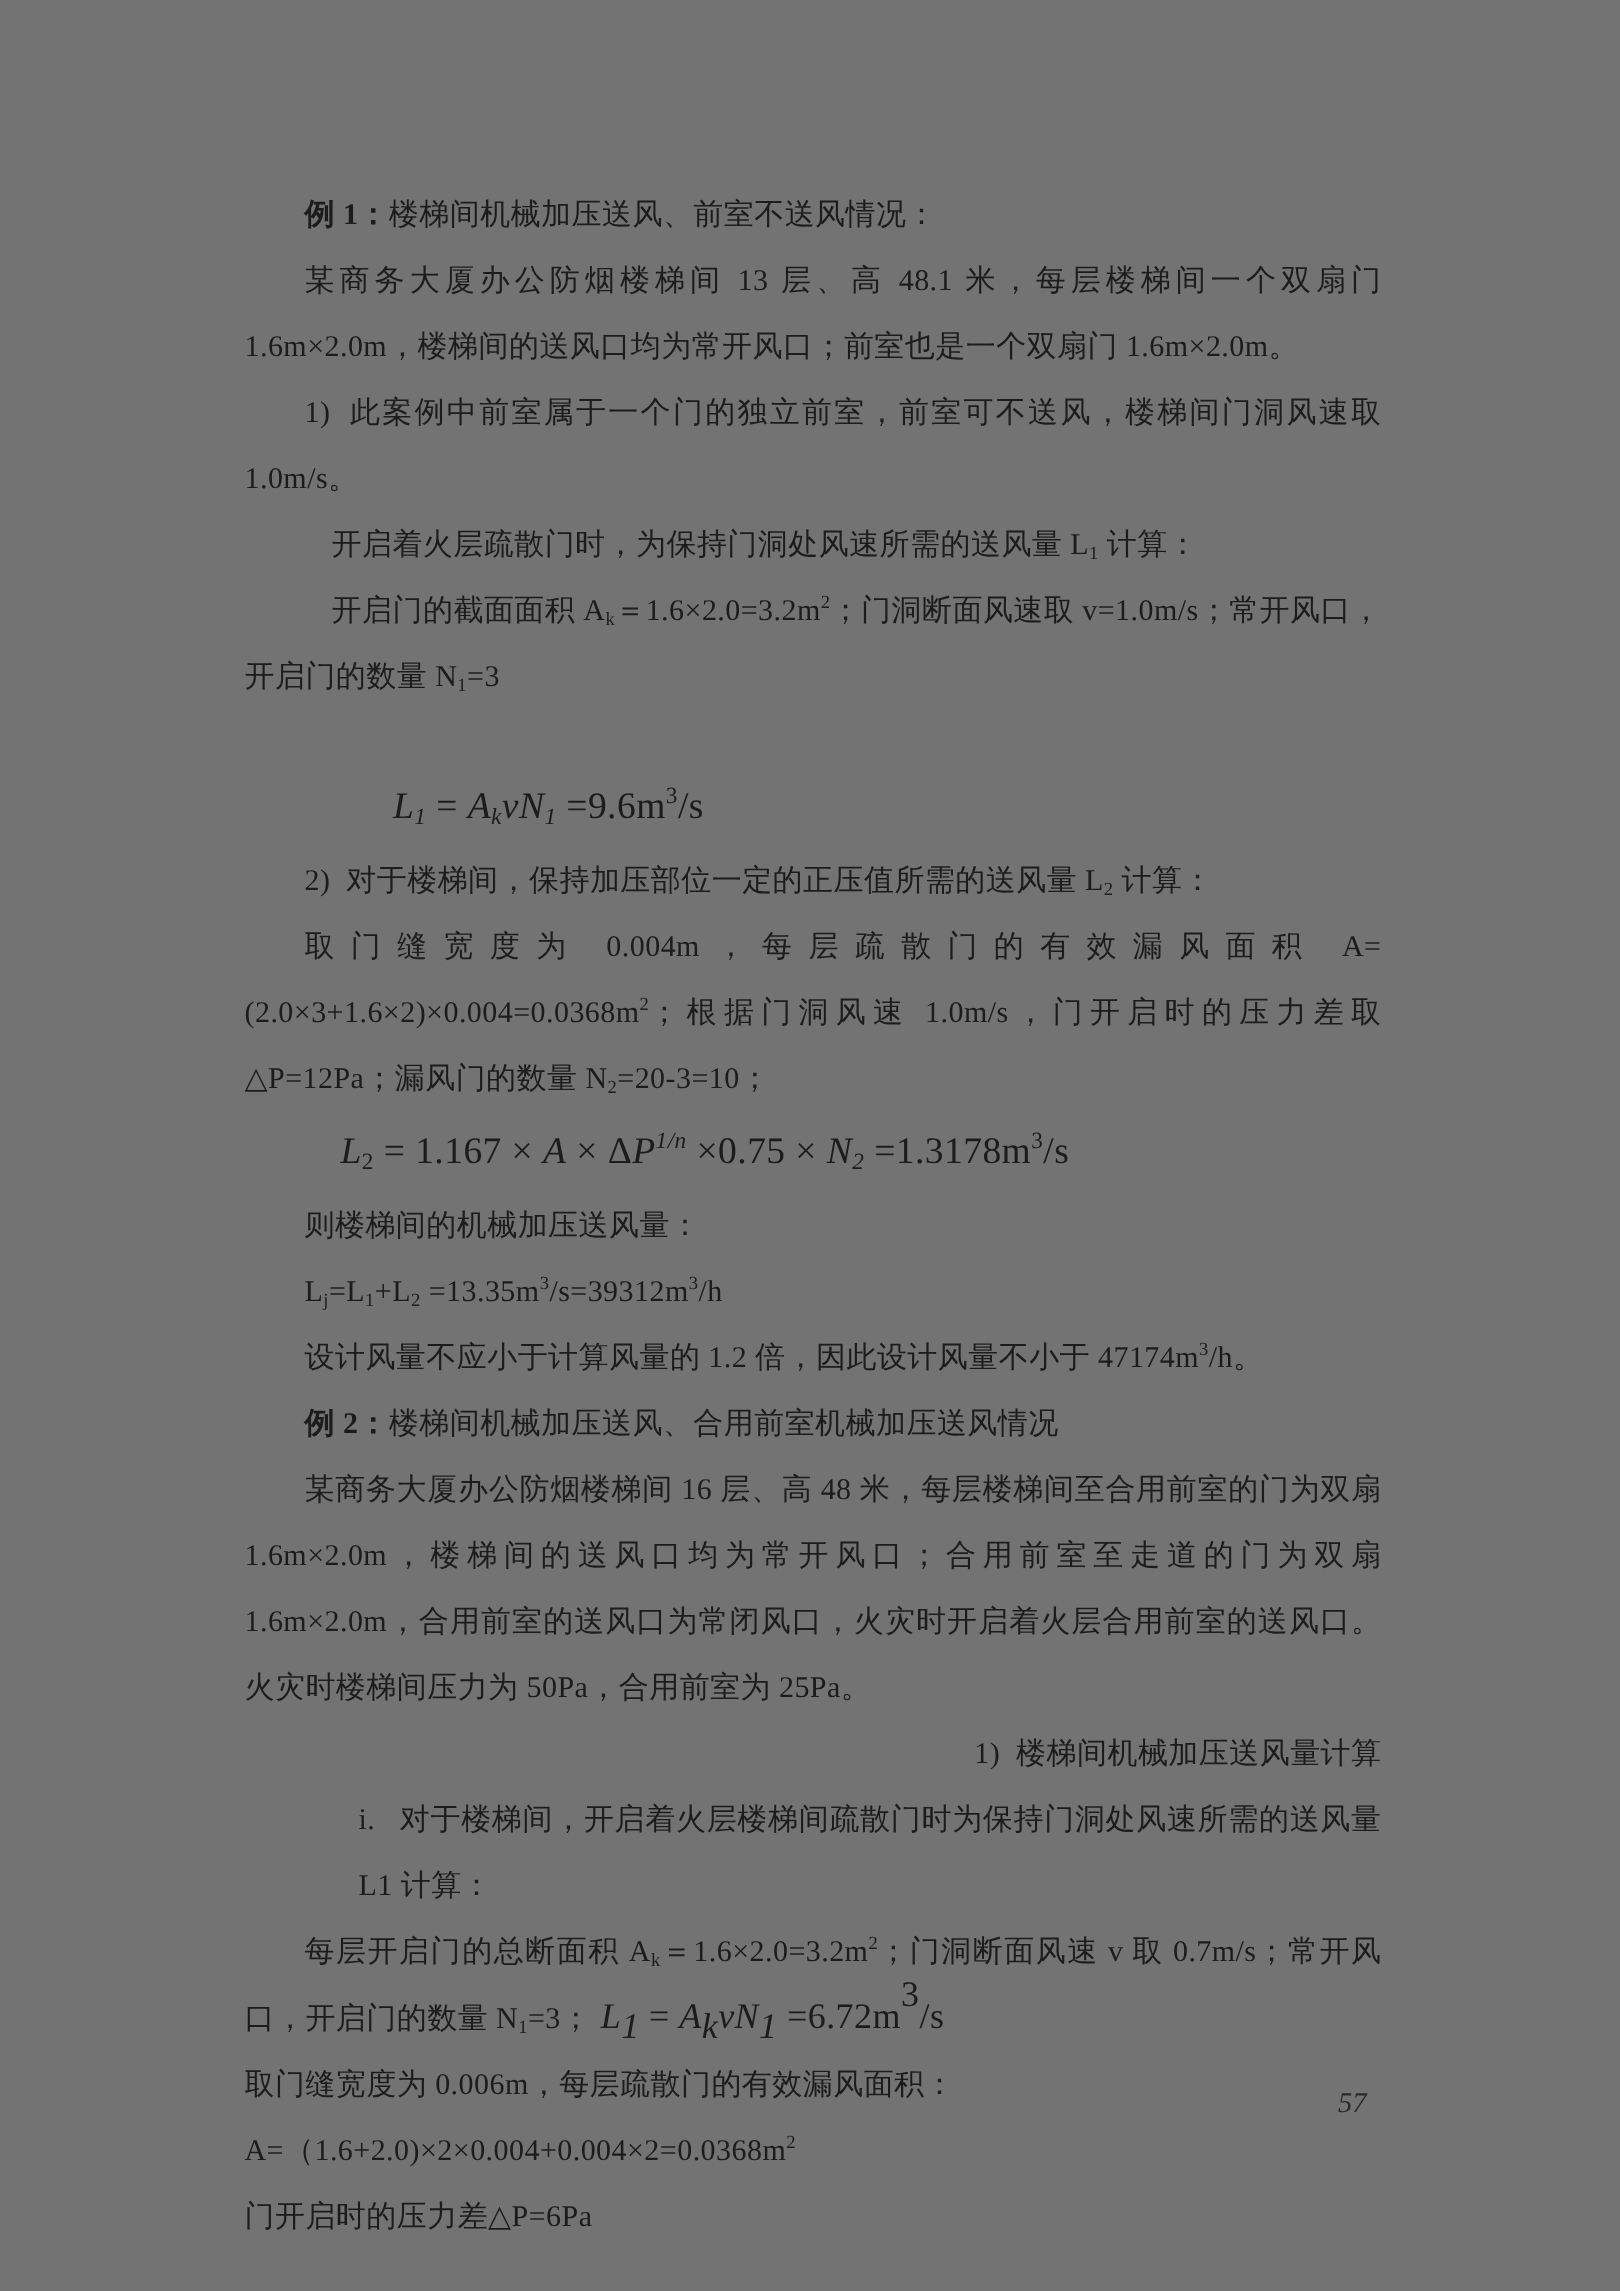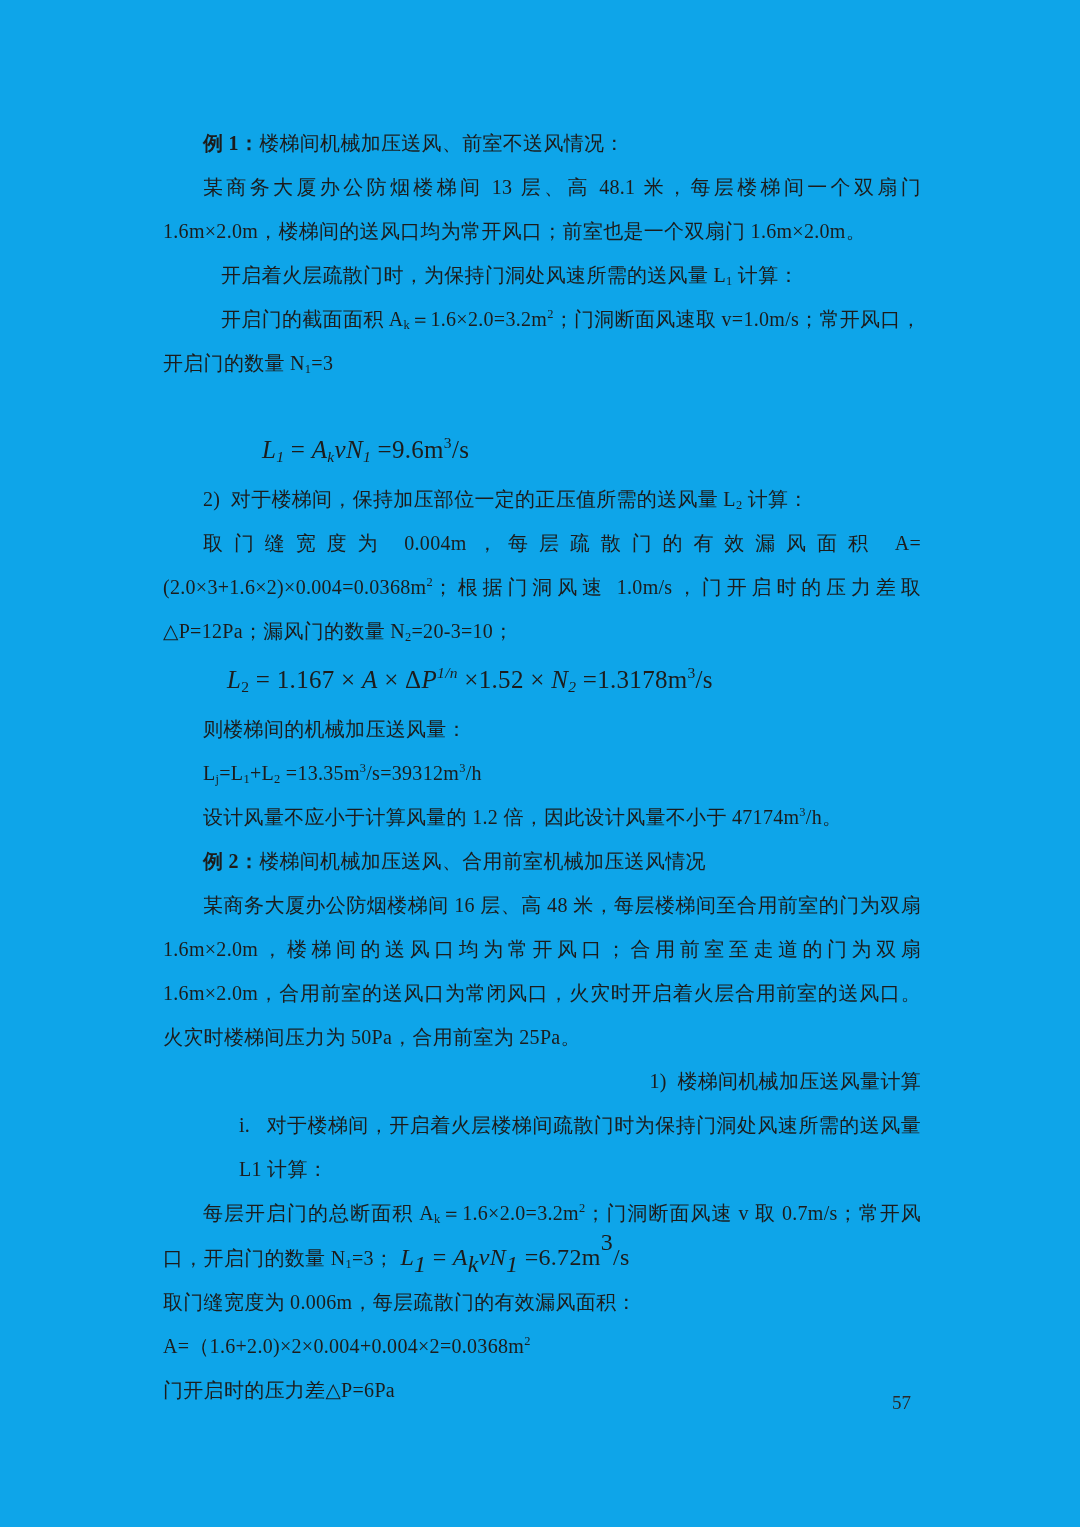--- a/index.html
+++ b/index.html
@@ -1,21 +1,21 @@
 <!DOCTYPE html>
 <html><head>
 <meta charset="utf-8">
 <style>
   * { margin:0; padding:0; box-sizing:border-box; }
   html,body { background:#e9e9e9; }
   body { font-family:"Liberation Serif","DejaVu Serif",serif; }
   .page {
     position:relative;
     width:1080px; height:1527px;
-    background:#0ea5e9;
+    background:#737373;
     overflow:hidden;
     color:#1c1c1c;
   }
   .doc {
     position:absolute;
     left:163px; top:121px;
     width:758px;
   }
   .para {
     font-size:20px;
@@ -41,35 +41,37 @@
   .i  { font-style:italic; font-family:"Liberation Serif","DejaVu Serif",serif; }
   .lg { font-size:24px; font-family:"Liberation Serif","DejaVu Serif",serif; }
   sub, sup { line-height:0; }
   sub { font-size:0.62em; vertical-align:-0.28em; }
   sup { font-size:0.62em; vertical-align:0.62em; }
   .pagenum {
     position:absolute;
     left:892px; top:1392px;
     font-size:19px;
     color:#2a2a2a;
+    font-style:italic;
   }
 </style>
 </head>
 <body>
 
 <div class="page">
   <div class="doc" id="doc-body">
       <p class="para p-indent2"><span class="b">例 1：</span><span>楼梯间机械加压送风、前室不送风情况：</span></p>
       <p class="para p-indent2"><span>某商务大厦办公防烟楼梯间 13 层、高 48.1 米，每层楼梯间一个双扇门 1.6m×2.0m，楼梯间的送风口均为常开风口；前室也是一个双扇门 1.6m×2.0m。</span></p>
+      <p class="para p-indent2"><span>1)&nbsp;&nbsp;此案例中前室属于一个门的独立前室，前室可不送风，楼梯间门洞风速取 1.0m/s。</span></p>
       <p class="para p-indent3"><span>开启着火层疏散门时，为保持门洞处风速所需的送风量 L</span><sub>1</sub><span> 计算：</span></p>
       <p class="para p-indent3"><span>开启门的截面面积 A</span><sub>k</sub><span>＝1.6×2.0=3.2m</span><sup>2</sup><span>；门洞断面风速取 v=1.0m/s；常开风口，开启门的数量 N</span><sub>1</sub><span>=3</span></p>
       <p class="para p-formula p-formula-a"><span class="i">L</span><sub class="i">1</sub><span> = </span><span class="i">A</span><sub class="i">k</sub><span class="i">v</span><span class="i">N</span><sub class="i">1</sub><span> =9.6m</span><sup>3</sup><span>/s</span></p>
       <p class="para p-indent2"><span>2)&nbsp;&nbsp;对于楼梯间，保持加压部位一定的正压值所需的送风量 L</span><sub>2</sub><span> 计算：</span></p>
       <p class="para p-indent2"><span>取门缝宽度为 0.004m，每层疏散门的有效漏风面积 A=(2.0×3+1.6×2)×0.004=0.0368m</span><sup>2</sup><span>；根据门洞风速 1.0m/s，门开启时的压力差取△P=12Pa；漏风门的数量 N</span><sub>2</sub><span>=20-3=10；</span></p>
-      <p class="para p-formula p-formula-b"><span class="i">L</span><sub>2</sub><span> = 1.167 × </span><span class="i">A</span><span> × Δ</span><span class="i">P</span><sup class="i">1/n</sup><span> ×1.52 × </span><span class="i">N</span><sub class="i">2</sub><span> =1.3178m</span><sup>3</sup><span>/s</span></p>
+      <p class="para p-formula p-formula-b"><span class="i">L</span><sub>2</sub><span> = 1.167 × </span><span class="i">A</span><span> × Δ</span><span class="i">P</span><sup class="i">1/n</sup><span> ×0.75 × </span><span class="i">N</span><sub class="i">2</sub><span> =1.3178m</span><sup>3</sup><span>/s</span></p>
       <p class="para p-indent2"><span>则楼梯间的机械加压送风量：</span></p>
       <p class="para p-indent2"><span>L</span><sub>j</sub><span>=L</span><sub>1</sub><span>+L</span><sub>2</sub><span> =13.35m</span><sup>3</sup><span>/s=39312m</span><sup>3</sup><span>/h</span></p>
       <p class="para p-indent2"><span>设计风量不应小于计算风量的 1.2 倍，因此设计风量不小于 47174m</span><sup>3</sup><span>/h。</span></p>
       <p class="para p-indent2"><span class="b">例 2：</span><span>楼梯间机械加压送风、合用前室机械加压送风情况</span></p>
       <p class="para p-indent2"><span>某商务大厦办公防烟楼梯间 16 层、高 48 米，每层楼梯间至合用前室的门为双扇 1.6m×2.0m，楼梯间的送风口均为常开风口；合用前室至走道的门为双扇 1.6m×2.0m，合用前室的送风口为常闭风口，火灾时开启着火层合用前室的送风口。火灾时楼梯间压力为 50Pa，合用前室为 25Pa。</span></p>
       <p class="para p-list1"><span>1)&nbsp;&nbsp;楼梯间机械加压送风量计算</span></p>
       <p class="para p-roman"><span>i.&nbsp;&nbsp;&nbsp;对于楼梯间，开启着火层楼梯间疏散门时为保持门洞处风速所需的送风量 L1 计算：</span></p>
       <p class="para p-indent2"><span>每层开启门的总断面积 A</span><sub>k</sub><span>＝1.6×2.0=3.2m</span><sup>2</sup><span>；门洞断面风速 v 取 0.7m/s；常开风口，开启门的数量 N</span><sub>1</sub><span>=3；</span><span class="i lg">&nbsp;L</span><sub class="i lg">1</sub><span class="lg"> = </span><span class="i lg">A</span><sub class="i lg">k</sub><span class="i lg">v</span><span class="i lg">N</span><sub class="i lg">1</sub><span class="lg"> =6.72m</span><sup class="lg">3</sup><span class="lg">/s</span></p>
       <p class="para p-flush"><span>取门缝宽度为 0.006m，每层疏散门的有效漏风面积：</span></p>
       <p class="para p-flush"><span>A=（1.6+2.0)×2×0.004+0.004×2=0.0368m</span><sup>2</sup></p>

